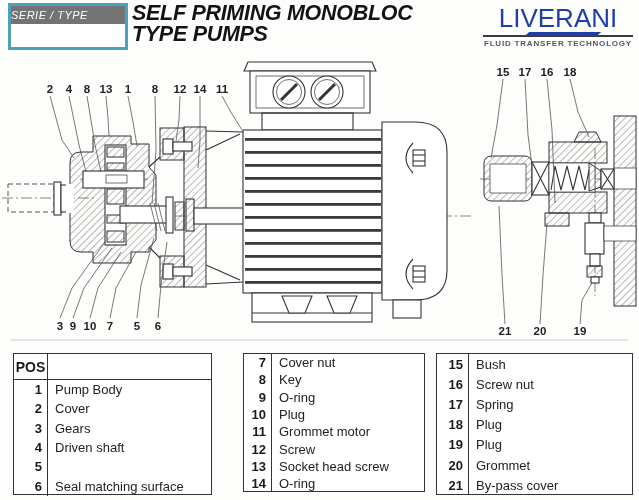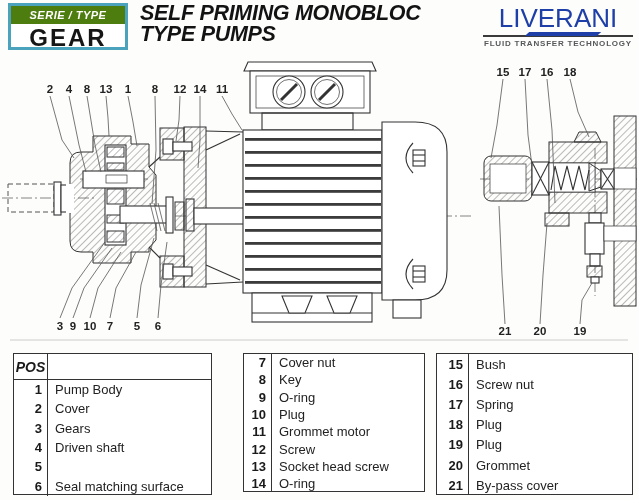--- a/index.html
+++ b/index.html
@@ -1,38 +1,38 @@
 <!DOCTYPE html>
 <html><head>
 <meta charset="utf-8">
 <style>
   html,body{margin:0;padding:0;background:#e8e8e8;}
   #page{position:relative;width:639px;height:500px;background:#fdfdfc;overflow:hidden;
         font-family:"Liberation Sans",sans-serif;color:#1a1a1a;}
 
   
   #badge{position:absolute;left:8px;top:3px;width:120px;height:47px;border:3px solid #4aa2bc;background:#fff;box-sizing:border-box;}
-  #badge .band{height:18px;background:#4d7c0f;color:#fff;font-size:11px;font-weight:bold;font-style:italic;
-               text-align:center;line-height:18px;letter-spacing:.5px;}
+  #badge .band{height:18px;background:#737373;color:#fff;font-size:11px;font-weight:normal;font-style:italic;
+               text-align:left;line-height:18px;letter-spacing:.5px;}
   #badge .value{height:26px;text-align:center;font-size:24px;font-weight:bold;letter-spacing:2px;color:#161616;line-height:27px;}
-  #title{position:absolute;left:140px;top:3px;font-size:21.5px;line-height:21px;font-weight:bold;font-style:italic;color:#131313;letter-spacing:-.3px;}
+  #title{position:absolute;left:132px;top:3px;font-size:21.5px;line-height:21px;font-weight:bold;font-style:italic;color:#131313;letter-spacing:-.3px;}
   #logo{position:absolute;left:483px;top:5px;width:150px;}
   #logo .brand{position:relative;font-size:26px;font-weight:normal;color:#1e3fa8;letter-spacing:0px;line-height:26px;text-align:center;}
   #logo .swoosh{position:absolute;left:44px;top:27px;width:72px;height:4px;background:#1e3fa8;transform:skewX(-48deg);}
   #logo .tagline{margin-top:4px;border-top:2px solid #3a3a3a;padding-top:2px;text-align:center;
                  font-size:8px;font-weight:bold;color:#57585a;letter-spacing:.8px;}
 
   
   #drawing{position:absolute;left:0;top:56px;width:639px;height:292px;}
   .callout{position:absolute;width:18px;text-align:center;font-size:11.5px;font-weight:bold;color:#222;}
 
   
   .ptable{position:absolute;border:1.5px solid #333;background:#fff;box-sizing:border-box;font-size:13px;}
   .ptable .hdr{display:flex;border-bottom:1.5px solid #333;font-weight:bold;font-size:14px;height:25px;align-items:center;}
-  .ptable .hdr .pos{text-align:right;font-style:italic;}
+  .ptable .hdr .pos{text-align:right;}
   .ptable .hdr .desc{flex:1;text-align:center;}
   .ptable .row{display:flex;align-items:center;}
   .ptable .pos{box-sizing:border-box;border-right:1px solid #333;text-align:right;padding-right:5px;font-weight:bold;height:100%;display:flex;align-items:center;justify-content:flex-end;}
   .ptable .desc{padding-left:7px;color:#222;}
   #t1{left:13px;top:353px;width:199px;height:142px;}
   #t1 .pos{width:34px;}
   #t1 .row{height:19.3px;}
   #t2{left:243px;top:353px;width:182px;height:139px;}
   #t2 .pos{width:28px;}
   #t2 .row{height:17.3px;}
@@ -50,21 +50,20 @@
   .lead{stroke:#555;stroke-width:.8;fill:none;}
   .fin{fill:#3b3b3b;}
 </style>
 </head>
 <body>
 
 <div id="page">
 
   <div id="badge">
     <div class="band">SERIE / TYPE</div>
-    <div class="value">GEAR</div>
   </div>
   <div id="title">
     <div>SELF PRIMING MONOBLOC</div>
     <div>TYPE PUMPS</div>
   </div>
   <div id="logo">
     <div class="brand">LIVERANI</div>
     <div class="swoosh"></div>
     <div class="tagline">FLUID TRANSFER TECHNOLOGY</div>
   </div>

